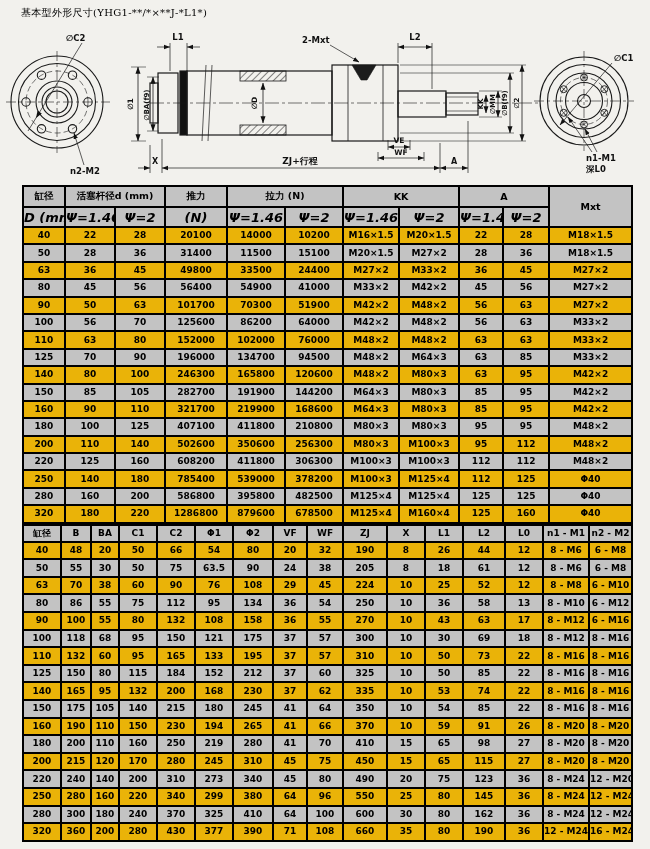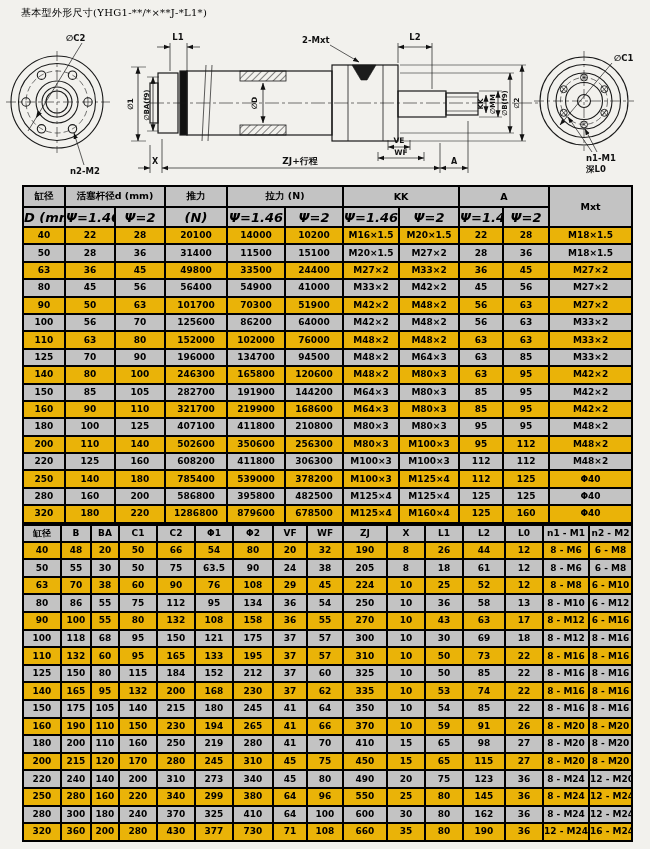--- a/index.html
+++ b/index.html
@@ -767,21 +767,21 @@
         <td>8 - M24</td>
         <td>12 - M24</td>
       </tr>
       <tr>
         <td>320</td>
         <td>360</td>
         <td>200</td>
         <td>280</td>
         <td>430</td>
         <td>377</td>
-        <td>730</td>
+        <td>390</td>
         <td>71</td>
         <td>108</td>
         <td>660</td>
         <td>35</td>
         <td>80</td>
         <td>190</td>
         <td>36</td>
         <td>12 - M24</td>
         <td>16 - M24</td>
       </tr>

